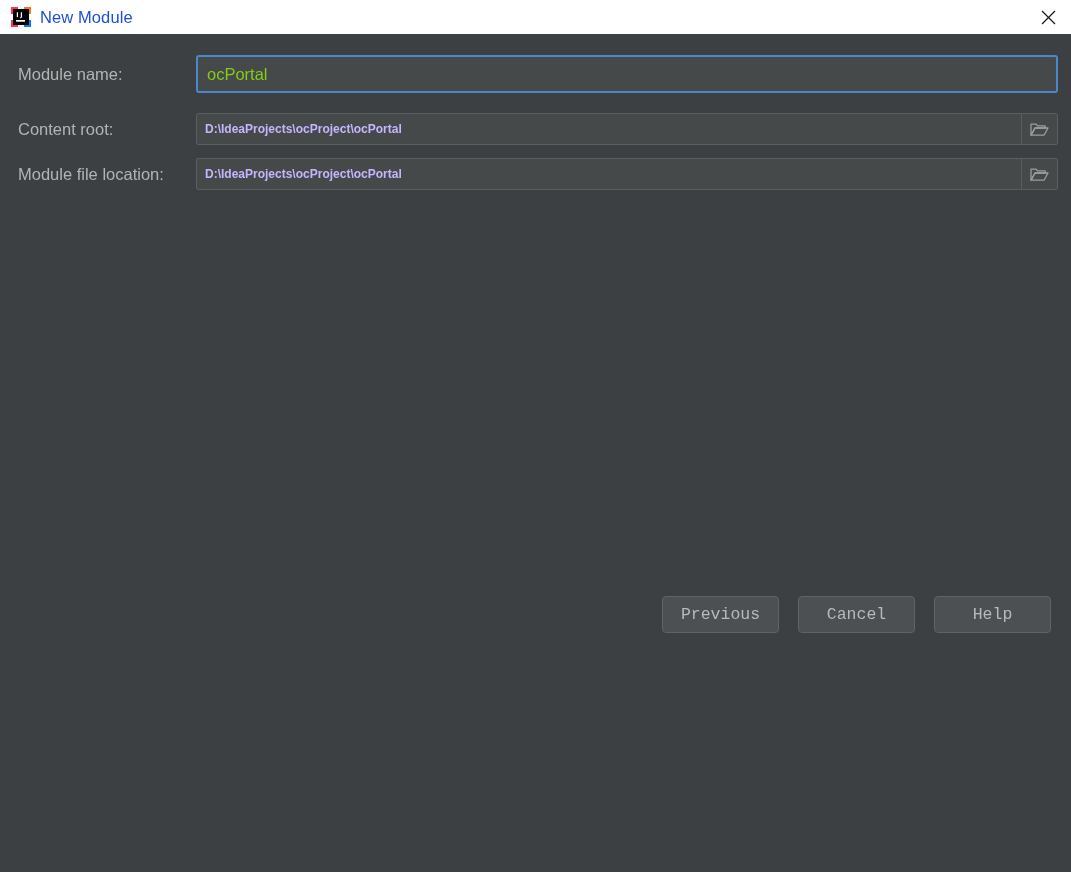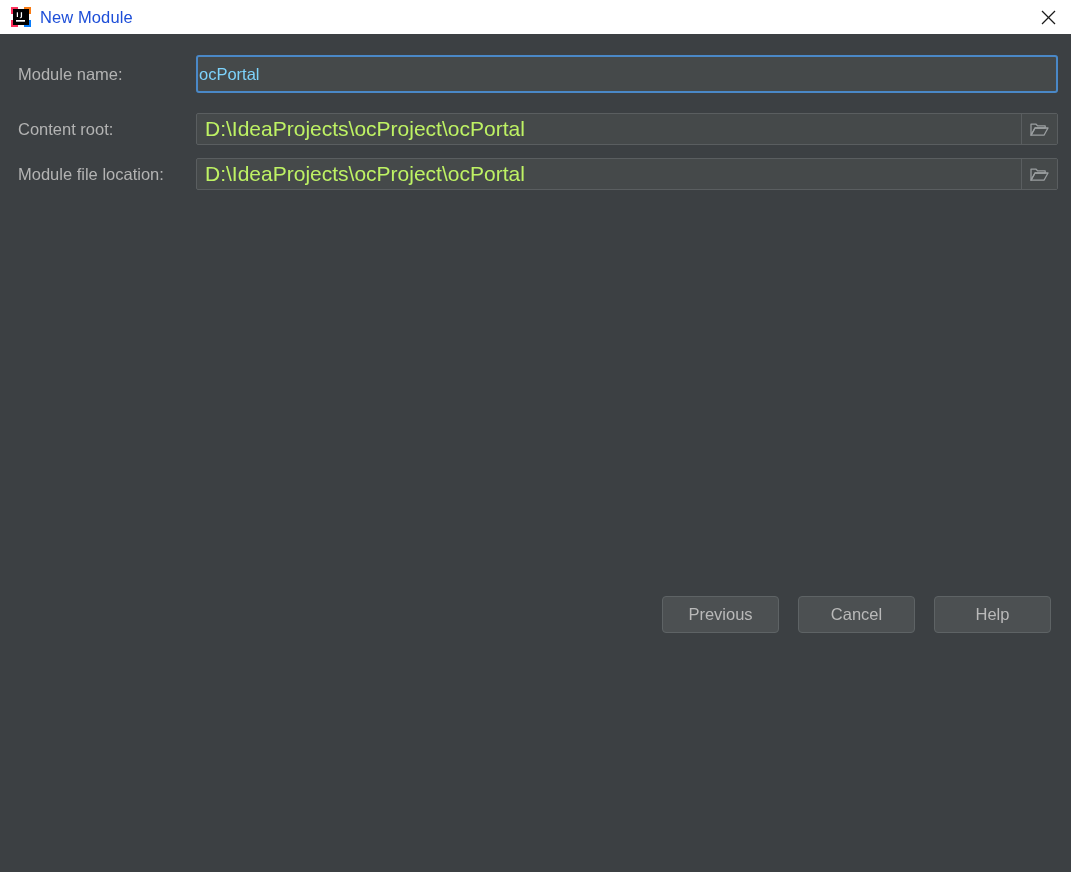--- a/index.html
+++ b/index.html
@@ -90,48 +90,49 @@
   }
 
   
   .text-input {
     width: 100%;
     height: 38px;
     background: #45494a;
     border: 2px solid #4a88c7;
     border-radius: 3px;
     outline: none;
-    color: #7dd3fc;
+    color: #84cc16;
     font-family: "Liberation Sans", sans-serif;
     font-size: 16.5px;
-    padding: 0 1px;
+    padding: 0 9px;
   }
   .text-input::placeholder { color: #7a7d7f; }
 
   
   .path-field {
     position: absolute;
     left: 0; right: 0; top: 3px;
     height: 32px;
     background: #45494a;
     border: 1px solid #5a5e60;
     border-radius: 2px;
     display: flex;
     align-items: stretch;
   }
   .path-input {
     flex: 1 1 auto;
     min-width: 0;
     background: transparent;
     border: none;
     outline: none;
-    color: #bef264;
+    color: #c4b5fd;
     font-family: "Liberation Sans", sans-serif;
-    font-size: 21px;
+    font-size: 12px;
     padding: 0 8px;
+    font-weight: bold;
   }
   .path-input::placeholder { color: #7a7d7f; }
   .browse-button {
     flex: 0 0 auto;
     width: 36px;
     border-left: 1px solid #5a5e60;
     background: #45494a;
     display: flex;
     align-items: center;
     justify-content: center;
@@ -149,21 +150,21 @@
     gap: 19px;
   }
   .dlg-button {
     min-width: 117px;
     height: 37px;
     padding: 0 14px;
     background: #4c5052;
     border: 1px solid #5e6365;
     border-radius: 4px;
     color: #b9b9b9;
-    font-family: Liberation Sans, sans-serif;
+    font-family: Liberation Mono, monospace;
     font-size: 16.5px;
     cursor: default;
     display: flex;
     align-items: center;
     justify-content: center;
     white-space: nowrap;
   }
   .dlg-button.primary {
     background: #3c6394;
     border: 1px solid #4d7bb5;

